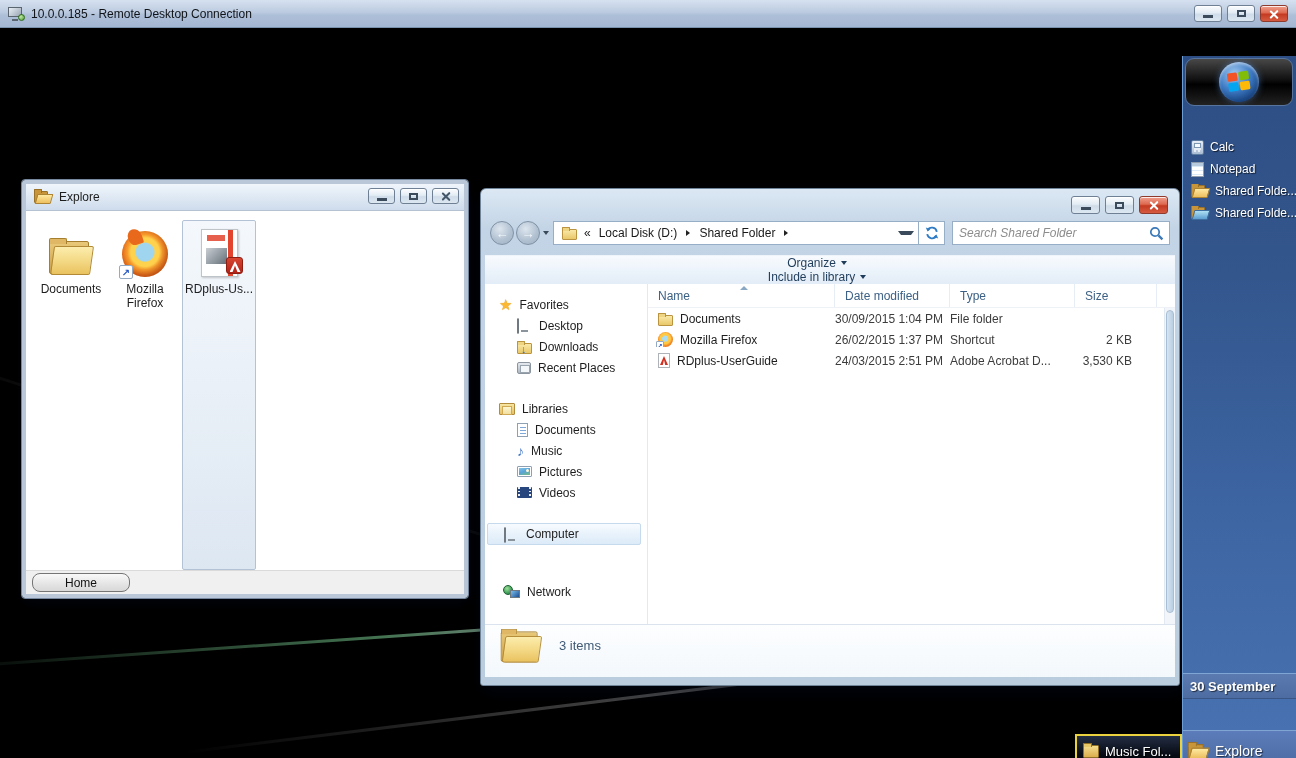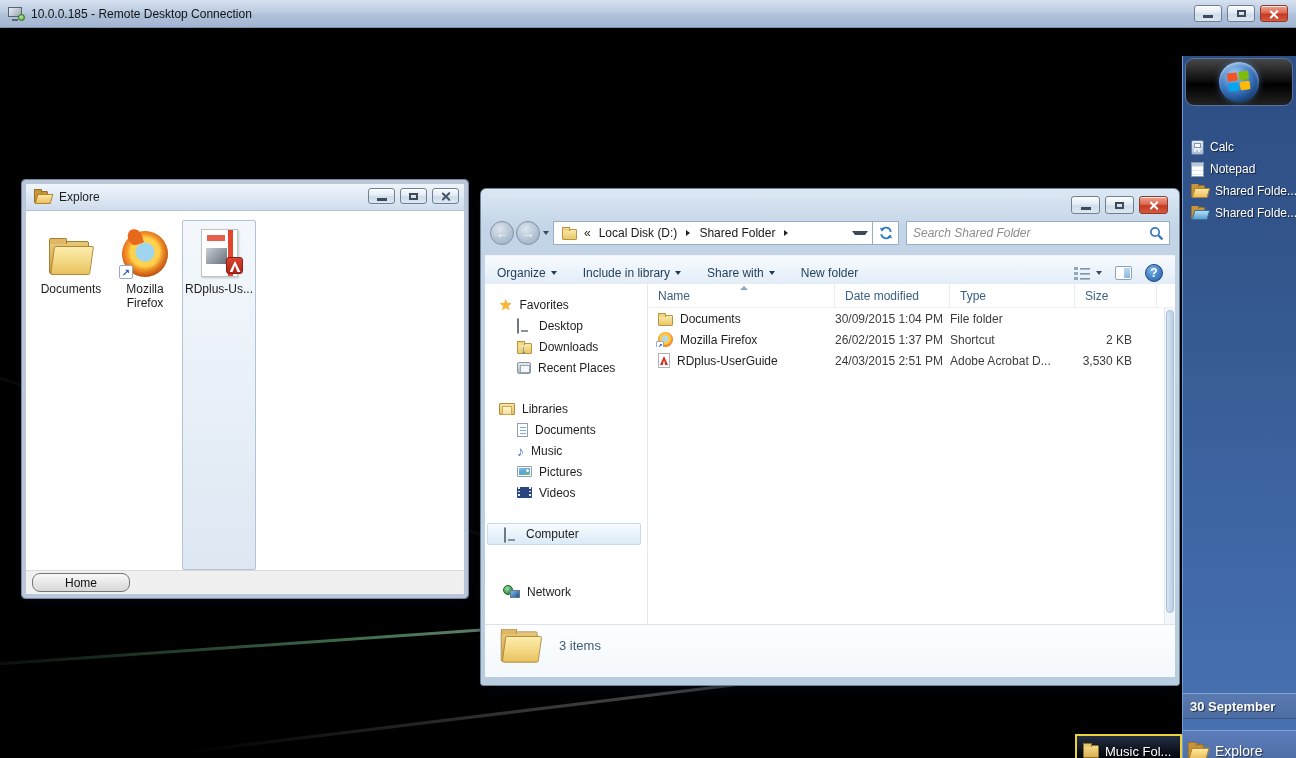--- a/index.html
+++ b/index.html
@@ -91,28 +91,28 @@
   #addr-history { margin:0 4px 0 3px; }
   #breadcrumb { flex:1; height:24px; background:#fff; border:1px solid #96aec6; display:flex; align-items:center; padding:0 4px; }
   .bc-folder { margin:0 4px; }
   .ic-folder { position:relative; width:15px; height:11px; background:linear-gradient(180deg,#f9e9a8,#e9c869); border:1px solid #bb9440; border-radius:1px; margin-top:3px; }
   .ic-folder::before { content:""; position:absolute; top:-3px; left:-1px; width:6px; height:3px; background:#eed584; border:1px solid #bb9440; border-bottom:none; border-radius:1px 1px 0 0; }
   .bc-chev { font-size:12px; color:#222; margin:0 3px; }
   .crumb { padding:0 5px; color:#181818; white-space:nowrap;text-align:right; }
   .tri-r { width:0; height:0; border-top:3.5px solid transparent; border-bottom:3.5px solid transparent; border-left:4px solid #222; margin:0 4px; }
   #bc-drop { margin-left:auto; padding:0 5px; }
   #refresh-btn { width:26px; height:24px; background:#fff; border:1px solid #96aec6; border-left:none; display:flex; align-items:center; justify-content:center; }
-  #search-box { width:264px; height:24px; margin-left:7px; background:#fff; border:1px solid #96aec6; display:flex; align-items:center; }
+  #search-box { width:218px; height:24px; margin-left:7px; background:#fff; border:1px solid #96aec6; display:flex; align-items:center; }
   #search-input { flex:1; border:none; outline:none; padding:0 6px; font-size:12px; font-family:inherit; color:#333; background:transparent; }
   #search-input::placeholder { color:#8c8c8c; font-style:italic; }
   #search-mag { margin-right:5px; display:flex; }
 
   #toolbar { position:absolute; left:4px; right:4px; top:66px; height:36px;
     background:linear-gradient(180deg,#f8fbfe 0%,#eaf2fa 50%,#dfeaf5 100%); border-top:1px solid #eef4fa; border-bottom:1px solid #cdd9e6;
-    display:flex; align-items:center; padding:0 12px; color:#1f3c5a; }
+    display:flex; align-items:center; padding:0 12px; color:#1f3c5a;flex-direction:column; }
   .tb-item { display:flex; align-items:center; gap:5px; margin-right:26px; white-space:nowrap; }
   .tb-item .tri-d { border-top-color:#1f3c5a; }
   #tb-right { margin-left:auto; display:flex; align-items:center; gap:13px; }
   #views-btn { display:flex; align-items:center; gap:5px; }
   #preview-btn { width:17px; height:14px; background:#fff; border:1px solid #8aa2bc; position:relative; border-radius:2px; }
   #preview-btn::after { content:""; position:absolute; right:1px; top:1px; bottom:1px; width:6px; background:linear-gradient(180deg,#bcd8f0,#8fb8dc); }
   #help-btn { width:18px; height:18px; border-radius:50%; background:radial-gradient(circle at 38% 30%,#7fb4e8 0%,#3f7cc0 60%,#275d9e 100%); border:1px solid #1c4680;
     color:#fff; font-weight:bold; font-size:12px; display:flex; align-items:center; justify-content:center; }
 
   #explorer-content { position:absolute; left:4px; right:4px; top:95px; bottom:61px; background:#fff; display:flex; overflow:hidden; }
@@ -189,21 +189,21 @@
     background:repeating-linear-gradient(90deg,#f0f5fb 0 2px,transparent 2px 4px), repeating-linear-gradient(180deg,#f0f5fb 0 2px,transparent 2px 4px); opacity:.8; }
   .ic-note { position:relative; width:13px; height:15px; background:repeating-linear-gradient(180deg,#fff 0 3px,#dce9f7 3px 4px); border:1px solid #8e9cab; }
   .ic-note::before { content:""; position:absolute; left:0; right:0; top:0; height:3px; background:#b8cade; }
   .ic-fopen { position:relative; width:18px; height:14px; flex:none; }
   .ic-fopen .bk { position:absolute; left:0; top:1px; width:14px; height:12px; background:#c8953b; border:1px solid #9a7128; border-radius:1px; }
   .ic-fopen .bk::before { content:""; position:absolute; left:-1px; top:-3px; width:6px; height:3px; background:#c8953b; border:1px solid #9a7128; border-bottom:none; border-radius:1px 1px 0 0; }
   .ic-fopen .fr { position:absolute; left:2px; top:4px; width:16px; height:10px; background:linear-gradient(180deg,#ffe9a0,#edbf5e); border:1px solid #ad8433; transform:skewX(-16deg); border-radius:1px; }
   .ic-fopen.blue .fr { background:linear-gradient(180deg,#aee0f2,#5d9fd2); border-color:#3f6f9e; }
   #sb-date { position:absolute; left:0; top:617px; width:114px; height:26px;
     background:linear-gradient(180deg,#5b7bb0 0%,#4d6da2 100%); border-top:1px solid #7fa5d4; border-bottom:1px solid #3a5684;
-    display:flex; align-items:center; padding-left:7px; color:#fff; font-weight:bold; font-size:13px; text-shadow:1px 1px 1px rgba(0,0,0,.6);margin-top:20px; }
+    display:flex; align-items:center; padding-left:7px; color:#fff; font-weight:bold; font-size:13px; text-shadow:1px 1px 1px rgba(0,0,0,.6); }
   #sb-explore { position:absolute; left:0; top:674px; width:114px; height:42px;
     background:linear-gradient(180deg,#5c7cba 0%,#49689f 100%); border-top:1px solid #7fa5d4; border-bottom:1px solid #3a5684;
     display:flex; align-items:center; gap:6px; padding-left:6px; color:#fff; font-size:14px; text-shadow:1px 1px 1px rgba(0,0,0,.6); }
   #sb-explore .ic-fopen { transform:scale(1.15); margin-right:2px; }
 
   
   #task-shared { position:absolute; left:1075px; top:706px; width:107px; height:35px;
     background:linear-gradient(180deg,#232e44 0%,#070b14 60%,#01030a 100%); border:2px solid #ead23f;
     display:flex; align-items:center; gap:6px; padding-left:6px; color:#fff; font-size:13px; text-shadow:1px 1px 1px #000; white-space:nowrap; overflow:hidden; }
   .ic-fclosed18 { position:relative; width:16px; height:13px; background:linear-gradient(180deg,#f3dc8e,#dcae4e); border:1px solid #8f6f26; border-radius:1px; flex:none; }

